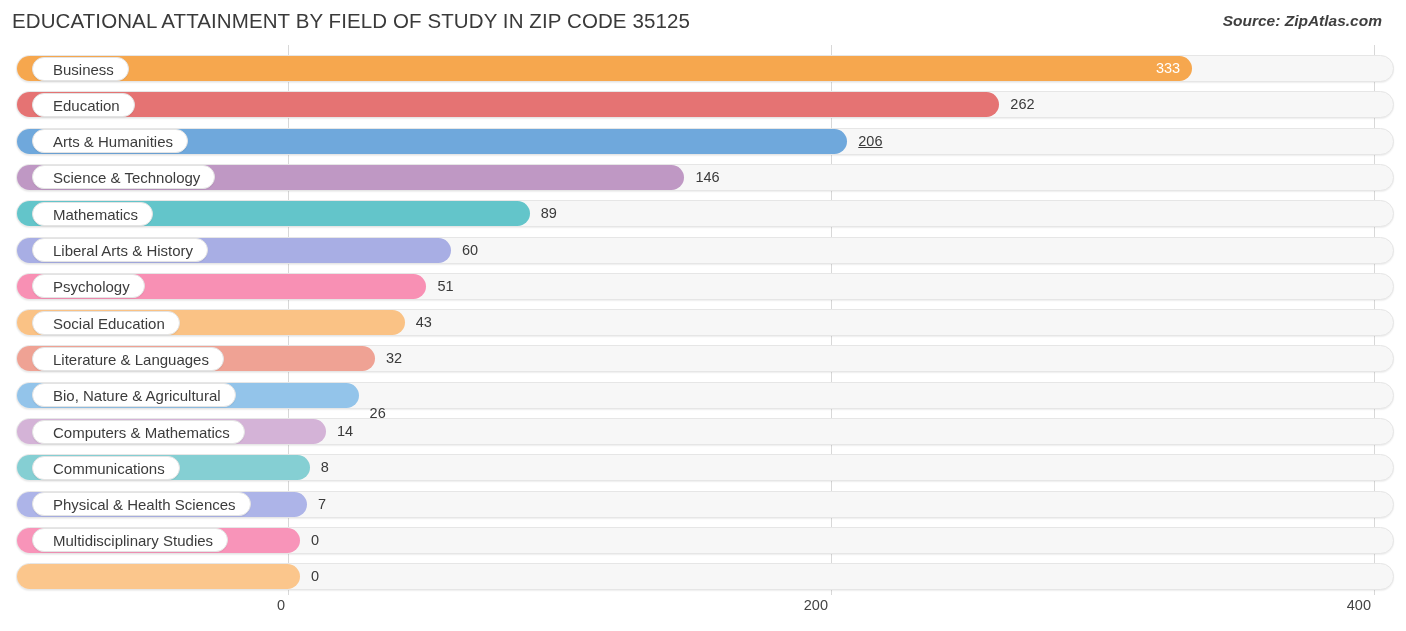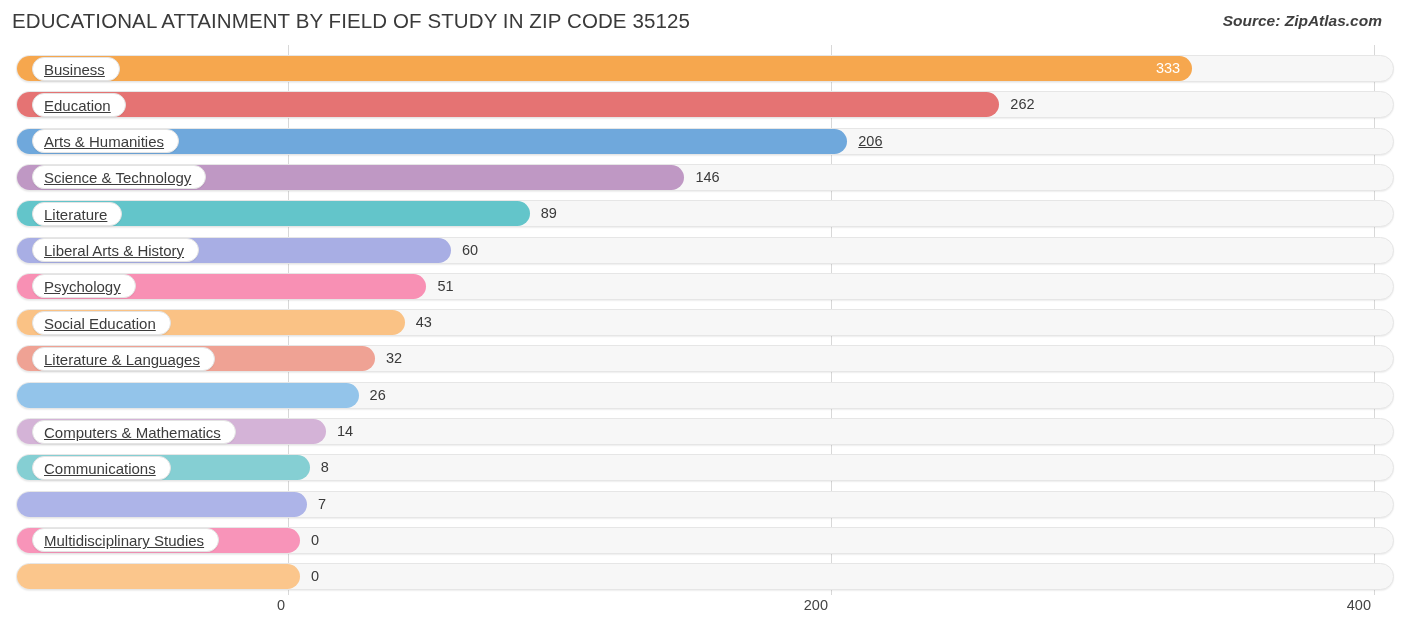--- a/index.html
+++ b/index.html
@@ -112,30 +112,29 @@
     font-size: 14.5px;
     color: #3a3a3a;
     white-space: nowrap;
   }
   .cat-pill {
     position: absolute;
     left: 32px;
     top: 4.5px;
     height: 24px;
     line-height: 24px;
-    padding: 0 14px 0 11px;
+    padding: 0 14px 0 20px;
     background: #ffffff;
     border: 1px solid #e3e3e3;
     border-radius: 13px;
     font-size: 15px;
     color: #3c3c3c;
     white-space: nowrap;
     box-sizing: border-box;
     box-shadow: 0 1px 1px rgba(0,0,0,0.05);
-    text-decoration: underline;
   }
 
   
   #axis {
     position: absolute;
     left: 0;
     top: 595px;
     width: 1406px;
     height: 36px;
   }
@@ -185,21 +184,21 @@
       <div class="row" style="top: 115.9px;">
         <div class="track"></div>
         <div class="bar" style="width: 667.39px; background: rgb(191, 152, 196);"></div>
         <div class="bar-value-out" style="left: 695.39px;">146</div>
         <div class="cat-pill">Science &amp; Technology</div>
       </div>
       <div class="row" style="top: 152.2px;">
         <div class="track"></div>
         <div class="bar" style="width: 512.635px; background: rgb(99, 197, 202);"></div>
         <div class="bar-value-out" style="left: 540.635px;">89</div>
-        <div class="cat-pill">Literature</div>
+        <div class="cat-pill">Mathematics</div>
       </div>
       <div class="row" style="top: 188.5px;">
         <div class="track"></div>
         <div class="bar" style="width: 433.9px; background: rgb(168, 174, 228);"></div>
         <div class="bar-value-out" style="left: 461.9px;">60</div>
         <div class="cat-pill">Liberal Arts &amp; History</div>
       </div>
       <div class="row" style="top: 224.8px;">
         <div class="track"></div>
         <div class="bar" style="width: 409.465px; background: rgb(248, 144, 180);"></div>
@@ -214,38 +213,40 @@
       </div>
       <div class="row" style="top: 297.4px;">
         <div class="track"></div>
         <div class="bar" style="width: 357.88px; background: rgb(239, 162, 148);"></div>
         <div class="bar-value-out" style="left: 385.88px;">32</div>
         <div class="cat-pill">Literature &amp; Languages</div>
       </div>
       <div class="row" style="top: 333.7px;">
         <div class="track"></div>
         <div class="bar" style="width: 341.59px; background: rgb(147, 196, 234);"></div>
-        <div class="bar-value-out" style="left: 369.59px;">26</div>
+        <div class="bar-value-out" style="left: 369.59px; margin-top: 18px;">26</div>
+        <div class="cat-pill">Bio, Nature &amp; Agricultural</div>
       </div>
       <div class="row" style="top: 370px;">
         <div class="track"></div>
         <div class="bar" style="width: 309.01px; background: rgb(212, 179, 215);"></div>
         <div class="bar-value-out" style="left: 337.01px;">14</div>
         <div class="cat-pill">Computers &amp; Mathematics</div>
       </div>
       <div class="row" style="top: 406.3px;">
         <div class="track"></div>
         <div class="bar" style="width: 292.72px; background: rgb(133, 207, 211);"></div>
         <div class="bar-value-out" style="left: 320.72px;">8</div>
         <div class="cat-pill">Communications</div>
       </div>
       <div class="row" style="top: 442.6px;">
         <div class="track"></div>
         <div class="bar" style="width: 290.005px; background: rgb(173, 180, 232);"></div>
         <div class="bar-value-out" style="left: 318.005px;">7</div>
+        <div class="cat-pill">Physical &amp; Health Sciences</div>
       </div>
       <div class="row" style="top: 478.9px;">
         <div class="track"></div>
         <div class="bar" style="width: 283px; background: rgb(248, 148, 185);"></div>
         <div class="bar-value-out" style="left: 311px;">0</div>
         <div class="cat-pill">Multidisciplinary Studies</div>
       </div>
       <div class="row" style="top: 515.2px;">
         <div class="track"></div>
         <div class="bar" style="width: 283px; background: rgb(251, 198, 140);"></div>

